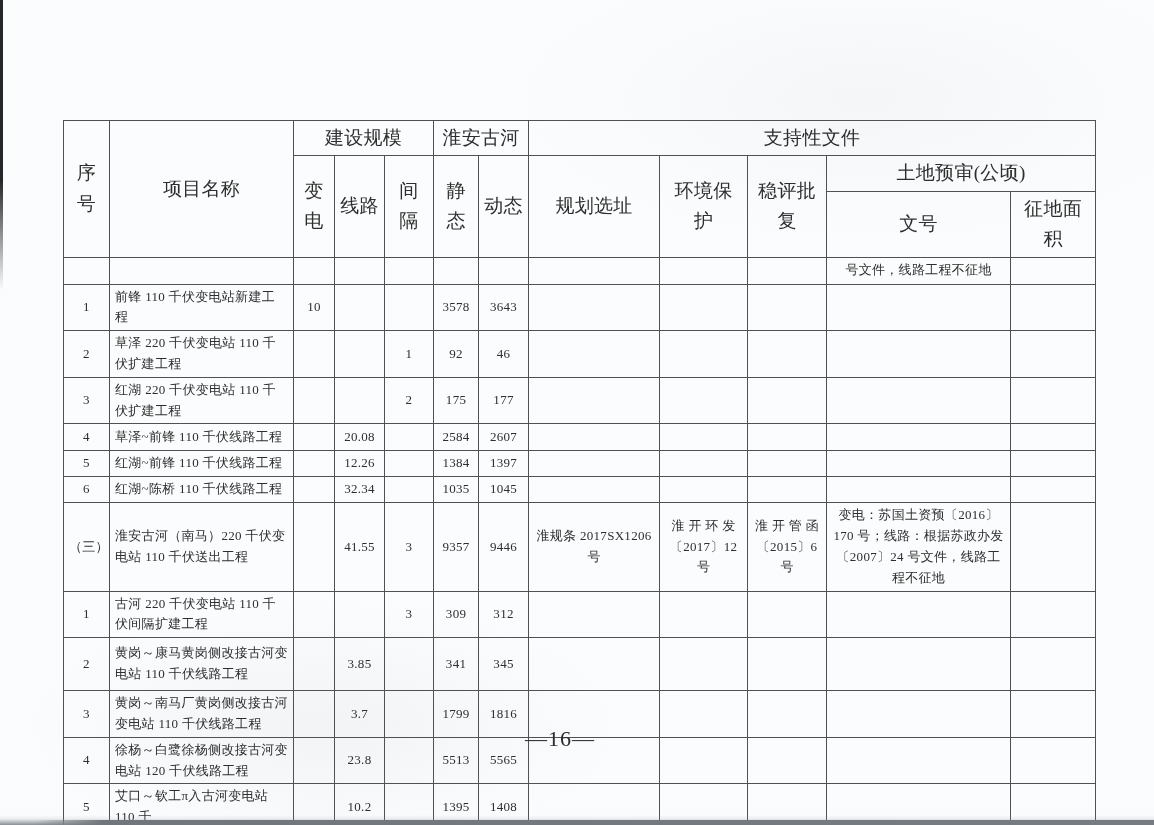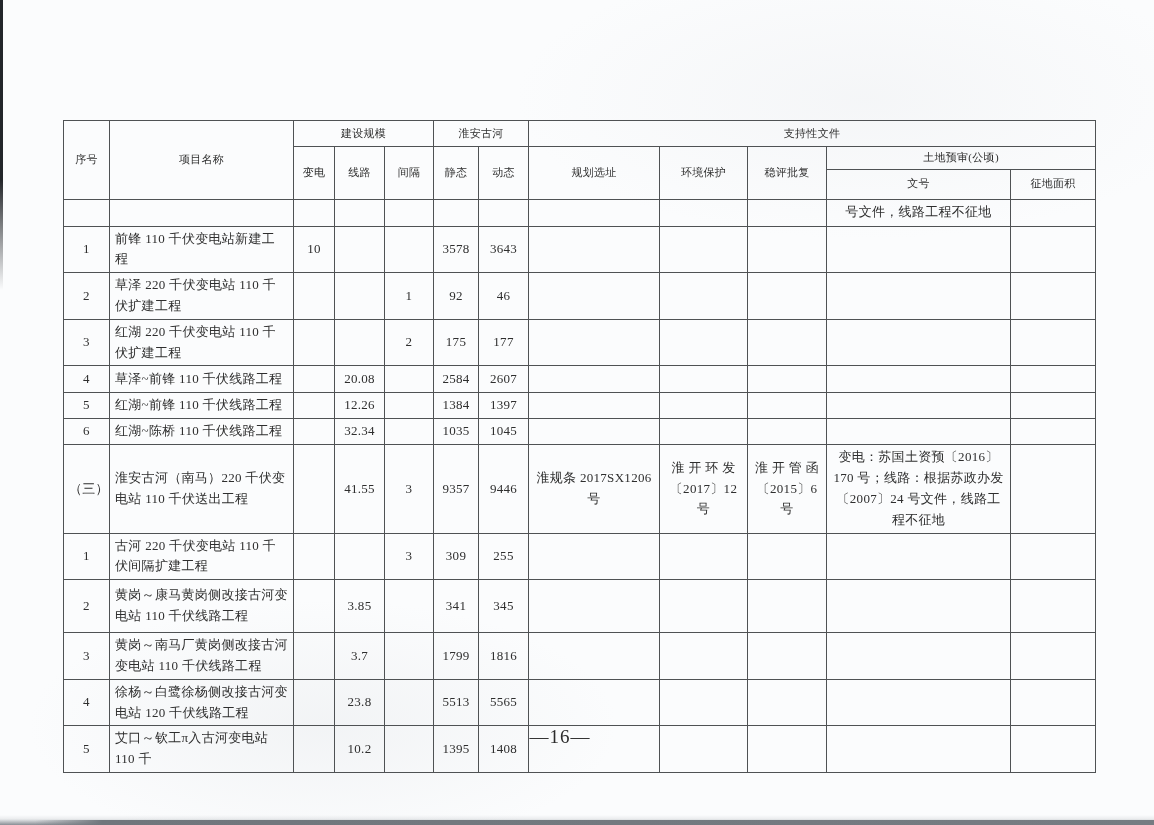--- a/index.html
+++ b/index.html
@@ -31,27 +31,27 @@
   .doc th,.doc td{
     border:1px solid #4f5254;
     padding:2px 5px;
     font-size:13px;
     font-weight:normal;
     vertical-align:middle;
     overflow:hidden;
     line-height:1.6;
     letter-spacing:.3px;
   }
-  .doc th{text-align:center;font-size:11px;}
+  .doc th{text-align:center;font-size:19px;}
   .c-center{text-align:center;}
   .c-left{text-align:left;}
   .c-doc{vertical-align:top;text-align:center;}
   .pagenum{
     position:absolute;left:460px;top:726px;width:200px;
-    text-align:center;font-size:19px;color:#2b2b2b;letter-spacing:1px;
+    text-align:center;font-size:22px;color:#2b2b2b;letter-spacing:1px;
   }
 </style>
 </head>
 <body>
 
 <div class="scan-left-edge"></div>
 
 <table class="doc">
   <colgroup>
     <col style="width:46px">
@@ -204,21 +204,21 @@
       <td class="c-doc">变电：苏国土资预〔2016〕170 号；线路：根据苏政办发〔2007〕24 号文件，线路工程不征地</td>
       <td class="c-center"></td>
     </tr>
     <tr style="height:45px">
       <td class="c-center">1</td>
       <td class="c-left">古河 220 千伏变电站 110 千伏间隔扩建工程</td>
       <td class="c-center"></td>
       <td class="c-center"></td>
       <td class="c-center">3</td>
       <td class="c-center">309</td>
-      <td class="c-center">255</td>
+      <td class="c-center">312</td>
       <td class="c-doc"></td>
       <td class="c-doc"></td>
       <td class="c-doc"></td>
       <td class="c-doc"></td>
       <td class="c-center"></td>
     </tr>
     <tr style="height:53px">
       <td class="c-center">2</td>
       <td class="c-left">黄岗～康马黄岗侧改接古河变电站 110 千伏线路工程</td>
       <td class="c-center"></td>

